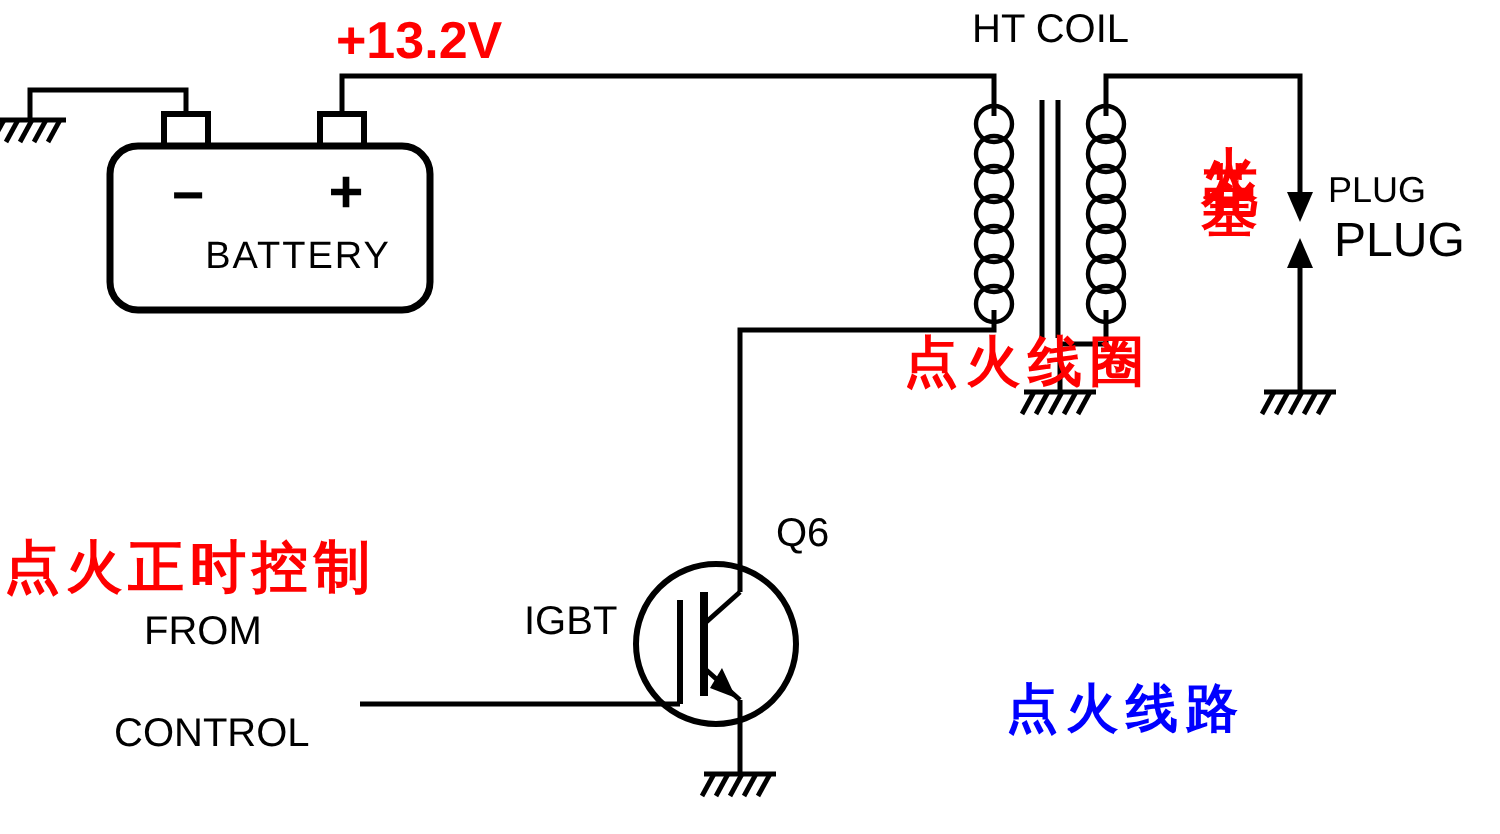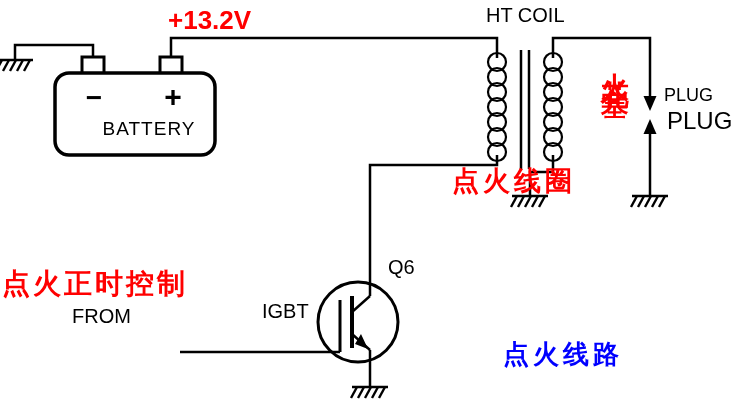--- a/index.html
+++ b/index.html
@@ -129,17 +129,18 @@
   <div class="lbl bold center" style="left:84px; top:82px; width:20px; font-size:28px;">−</div>
   <div class="lbl bold center" style="left:162px; top:80px; width:22px; font-size:30px;">+</div>
   <div class="lbl center" style="left:55px; top:118px; width:188px; font-size:19px; letter-spacing:1px;">BATTERY</div>
 
   <div class="lbl" style="left:262px; top:256px; font-size:20px;margin-top:44px;">IGBT</div>
   <div class="lbl" style="left:388px; top:256px; font-size:20px;">Q6</div>
 
   <div class="lbl red" style="left:2px; top:268px; font-size:28px; letter-spacing:3px;">点火正时控制</div>
 
   <div class="lbl" style="left:72px; top:305px; font-size:20px;">FROM</div>
+  <div class="lbl" style="left:57px; top:356px; font-size:20px;">CONTROL</div>
 
   <div class="lbl blue" style="left:503px; top:340px; font-size:26px; letter-spacing:4px;">点火线路</div>
 
 
 </div>
 
 </body></html>

